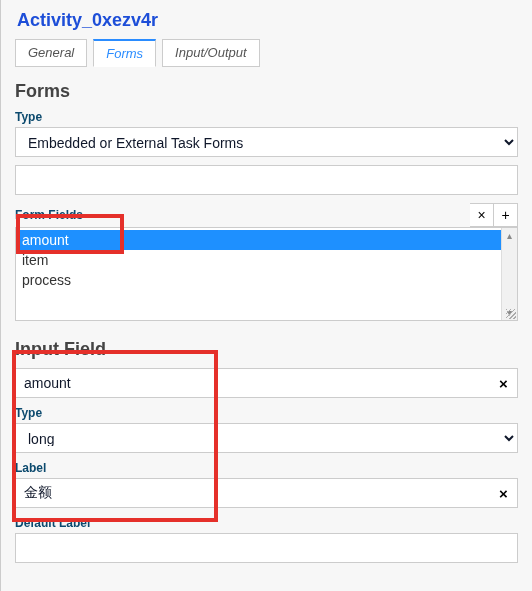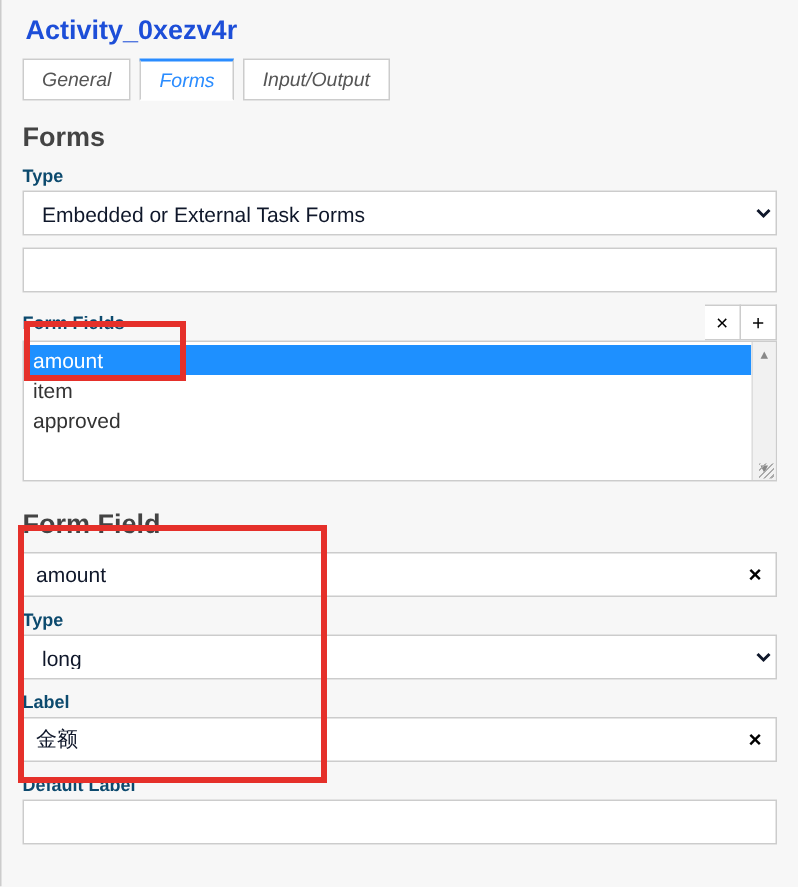--- a/index.html
+++ b/index.html
@@ -187,32 +187,32 @@
         <span>×</span>
       </button>
       <button class="btn-icon">
         <span>+</span>
       </button>
     </div>
     <div class="fields-list-wrap">
       <div class="fields-list">
         <div class="field-item selected">amount</div>
         <div class="field-item">item</div>
-        <div class="field-item">approved</div>
+        <div class="field-item">process</div>
       </div>
       <div class="fields-scrollbar">
         <span class="scroll-arrow">▴</span>
         <span class="scroll-arrow">▾</span>
       </div>
       <div class="resize-handle"></div>
     </div>
   </div>
 
   <div class="sub-section">
-    <div class="section-heading">Form Field</div>
+    <div class="section-heading">Input Field</div>
 
     <div class="block">
       <div class="input-with-clear">
         <input type="text" value="amount" style="">
         <button class="clear-btn">
           <span>×</span>
         </button>
       </div>
     </div>
 

